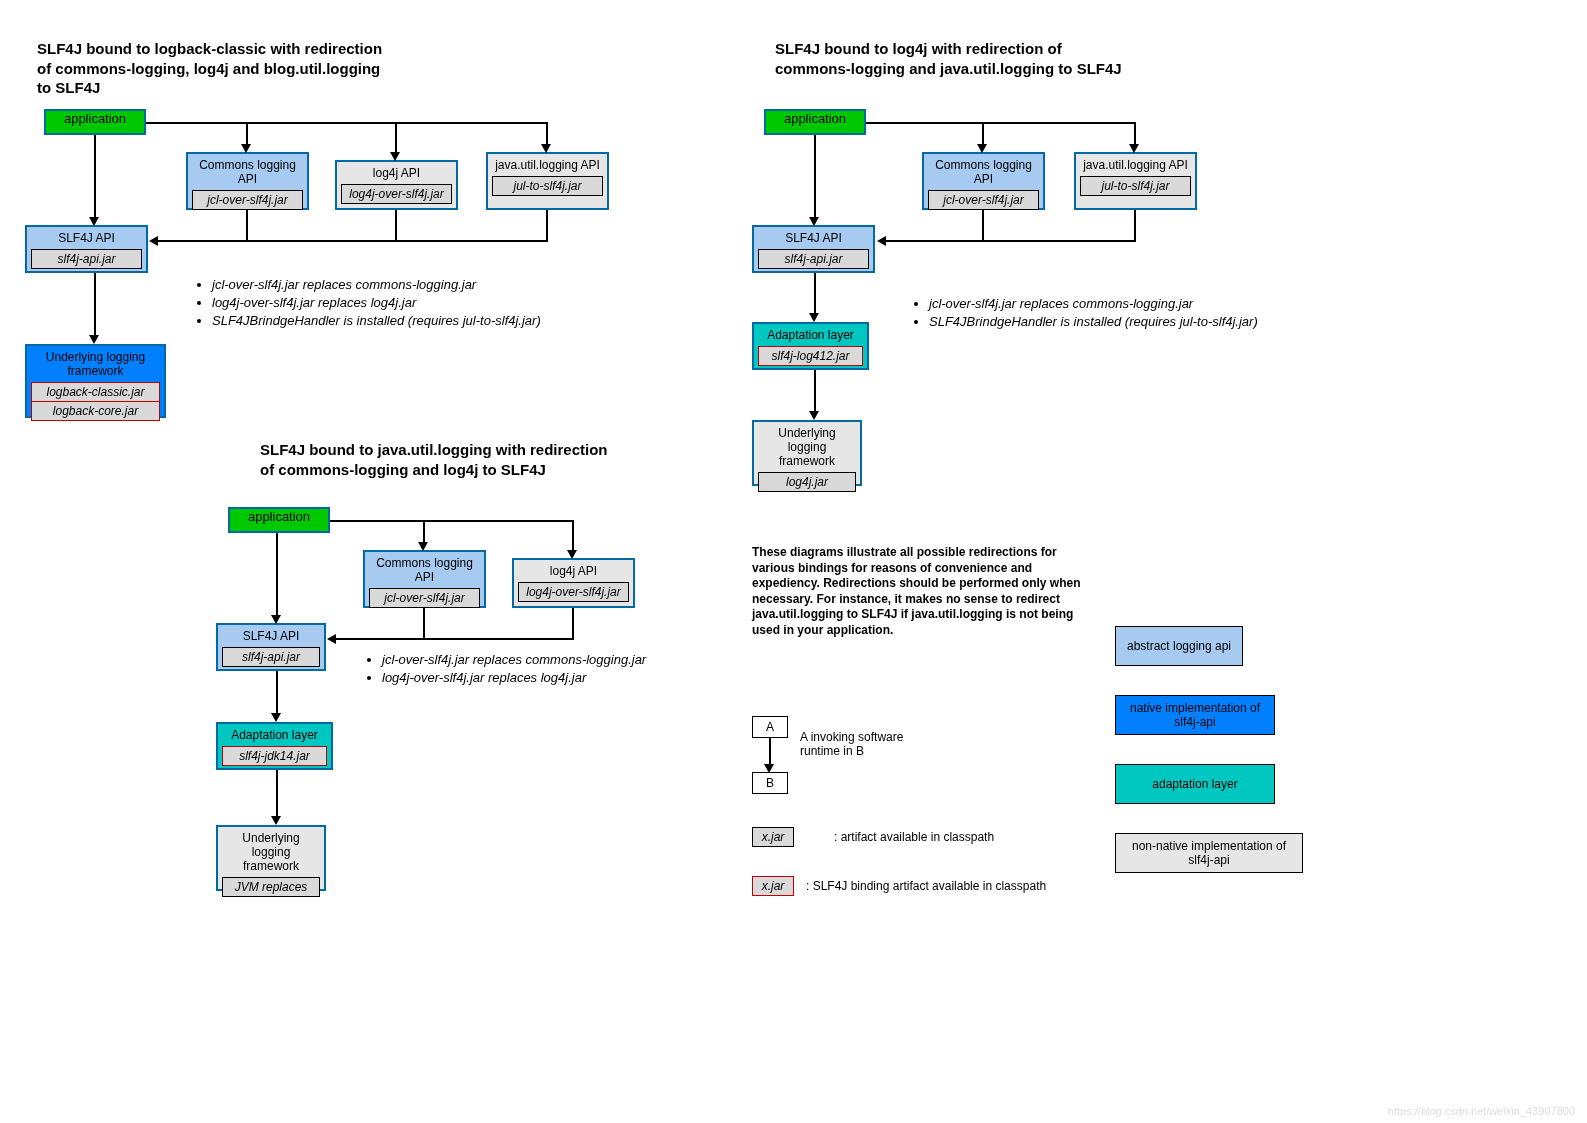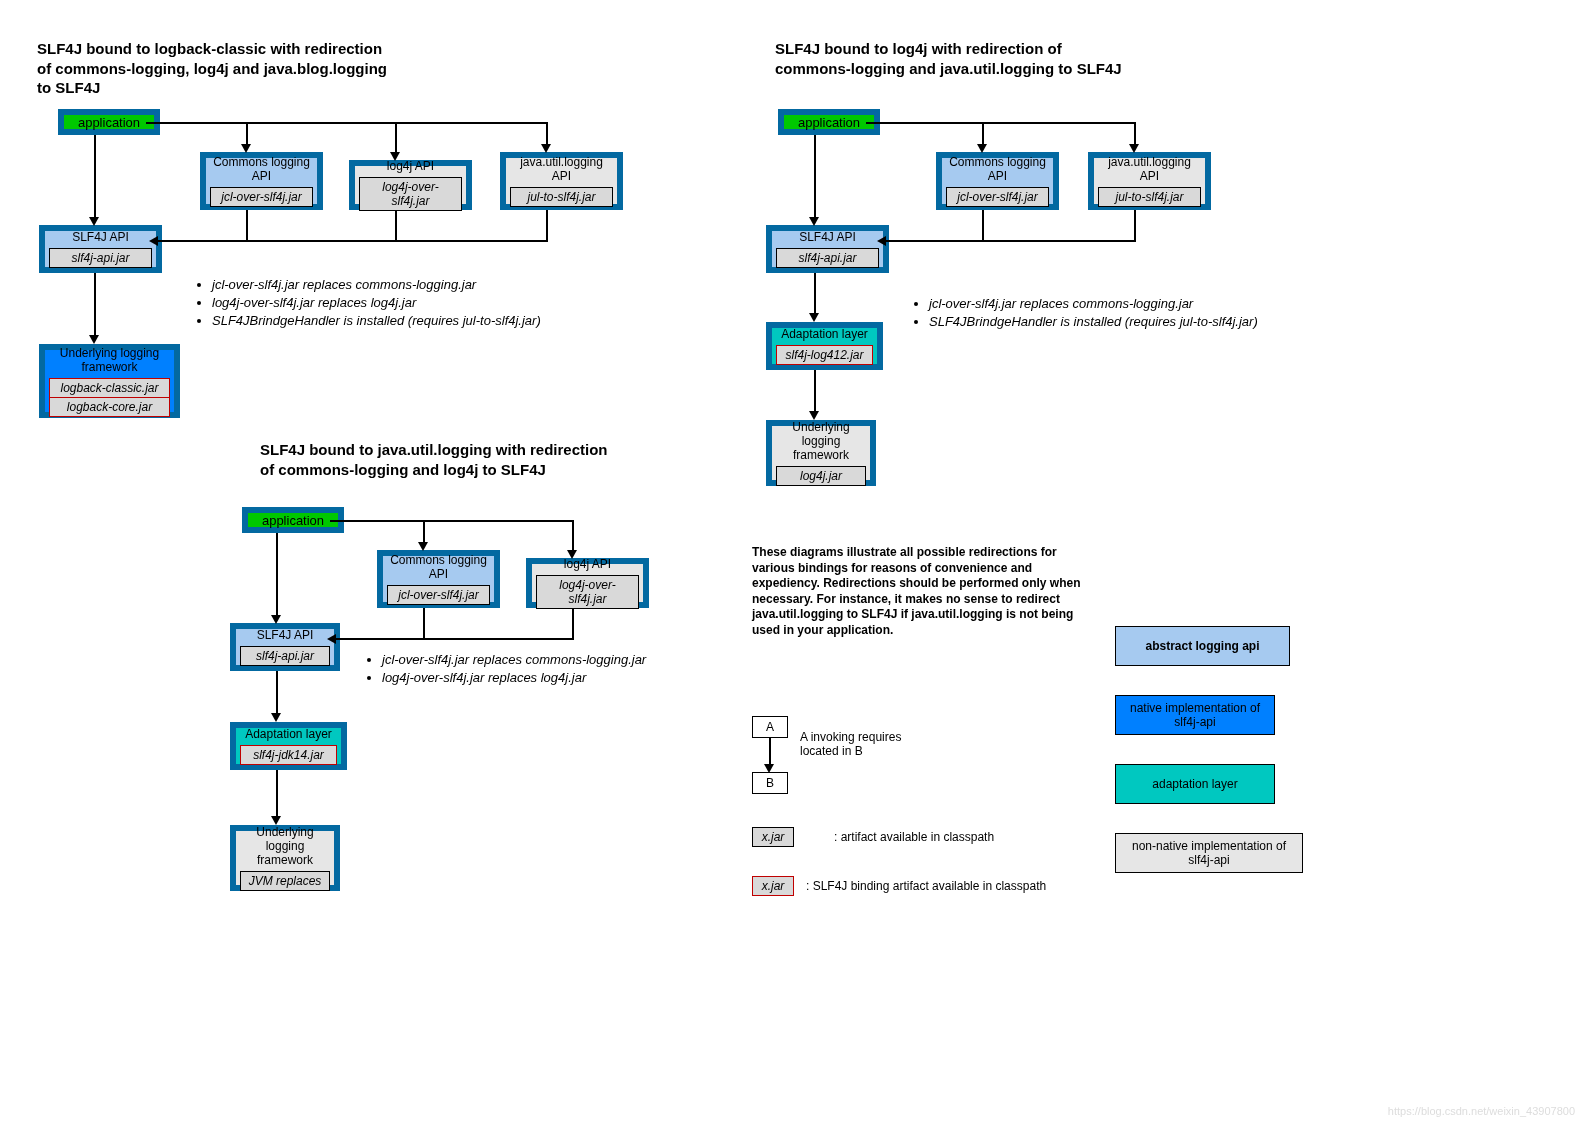--- a/index.html
+++ b/index.html
@@ -1,39 +1,39 @@
 <!DOCTYPE html>
 <html><head>
 <meta charset="utf-8">
 <style>
   * { box-sizing: border-box; margin: 0; padding: 0; }
   body { font-family: Arial, Helvetica, sans-serif; font-size: 13px; color: #000; background: #fff; width: 1587px; height: 1123px; position: relative; }
   .title { font-weight: bold; font-size: 15px; line-height: 1.3; position: absolute; }
-  .box { position: absolute; border: 6px solid #0369a1; text-align: center; display: flex; flex-direction: column; justify-content: center; align-items: center; margin-left: 14px; }
+  .box { position: absolute; border: 2px solid #0369a1; text-align: center; display: flex; flex-direction: column; align-items: center; }
   .jar-label { background: #d9d9d9; border: 1px solid #000; font-style: italic; font-size: 12px; padding: 2px 4px; width: calc(100% - 8px); margin: 0 4px 4px 4px; }
   .jar-red { border-color: #c00000; }
   .app { background: #00c800; }
   .api { background: #a6caf0; }
   .gapi { background: #e6e6e6; }
   .adapt { background: #00c8c0; }
   .native { background: #0080ff; color: #000; }
   .under { background: #e6e6e6; }
   .notes { position: absolute; font-size: 13px; line-height: 1.4; }
   .notes li { margin-left: 16px; }
   .legend-box { position: absolute; border: 1px solid #000; text-align: center; display: flex; align-items: center; justify-content: center; font-size: 12px; padding: 4px; }
   .legend-text { position: absolute; font-size: 12px; }
   .arrow-line { position: absolute; background: #000; }
   .arrow-head-down { position: absolute; width: 0; height: 0; border-left: 5px solid transparent; border-right: 5px solid transparent; border-top: 9px solid #000; }
   .arrow-head-left { position: absolute; width: 0; height: 0; border-top: 5px solid transparent; border-bottom: 5px solid transparent; border-right: 9px solid #000; }
   .watermark { position: absolute; right: 12px; bottom: 6px; color: #ddd; font-size: 11px; }
 </style>
 </head>
 <body>
 
-<div class="title" style="left:37px; top:39px; width:360px;">SLF4J bound to logback-classic with redirection of commons-logging, log4j and java.blog.logging to SLF4J</div>
+<div class="title" style="left:37px; top:39px; width:360px;">SLF4J bound to logback-classic with redirection of commons-logging, log4j and blog.util.logging to SLF4J</div>
 
 <div class="box app" style="left:44px; top:109px; width:102px; height:26px;">
     <span>application</span>
   </div>
 
 <div class="box api" style="left:186px; top:152px; width:123px; height:58px;">
   <span style="font-size:12px; padding:4px;">Commons logging API</span>
   <div class="jar-label">jcl-over-slf4j.jar</div>
 </div>
 <div class="box gapi" style="left:335px; top:160px; width:123px; height:50px;">
@@ -180,26 +180,26 @@
 <div class="arrow-line" style="left:1134px; top:210px; width:2px; height:30px;"></div>
 <div class="arrow-line" style="left:886px; top:240px; width:250px; height:2px;"></div>
 <div class="arrow-head-left" style="left:877px; top:236px;"></div>
 
 <div class="title" style="left:752px; top:545px; width:330px; font-size:12px;">These diagrams illustrate all possible redirections for various bindings for reasons of convenience and expediency. Redirections should be performed only when necessary. For instance, it makes no sense to redirect java.util.logging to SLF4J if java.util.logging is not being used in your application.</div>
 
 <div class="legend-box" style="left:752px; top:716px; width:36px; height:22px;">A</div>
 <div class="legend-box" style="left:752px; top:772px; width:36px; height:22px;">B</div>
 <div class="arrow-line" style="left:769px; top:738px; width:2px; height:26px;"></div>
 <div class="arrow-head-down" style="left:764px; top:764px;"></div>
-<div class="legend-text" style="left:800px; top:730px; width:140px;">A invoking requires located in B</div>
+<div class="legend-text" style="left:800px; top:730px; width:140px;">A invoking software runtime in B</div>
 
 <div class="legend-box" style="left:752px; top:827px; width:42px; height:20px; background:#d9d9d9; font-style:italic;">x.jar</div>
 <div class="legend-text" style="left:806px; top:830px;margin-left:28px;">: artifact available in classpath</div>
 
 <div class="legend-box" style="left:752px; top:876px; width:42px; height:20px; background:#d9d9d9; border-color:#c00000; font-style:italic;">x.jar</div>
 <div class="legend-text" style="left:806px; top:879px;">: SLF4J binding artifact available in classpath</div>
 
-<div class="legend-box api" style="left:1115px; top:626px; width:175px; height:40px;font-weight:bold;">abstract logging api</div>
+<div class="legend-box api" style="left:1115px; top:626px; width:128px; height:40px;">abstract logging api</div>
 <div class="legend-box native" style="left:1115px; top:695px; width:160px; height:40px;">native implementation of slf4j-api</div>
 <div class="legend-box adapt" style="left:1115px; top:764px; width:160px; height:40px;">adaptation layer</div>
 <div class="legend-box under" style="left:1115px; top:833px; width:188px; height:40px;">non-native implementation of slf4j-api</div>
 
 <div class="watermark">https://blog.csdn.net/weixin_43907800</div>
 
 </body></html>

